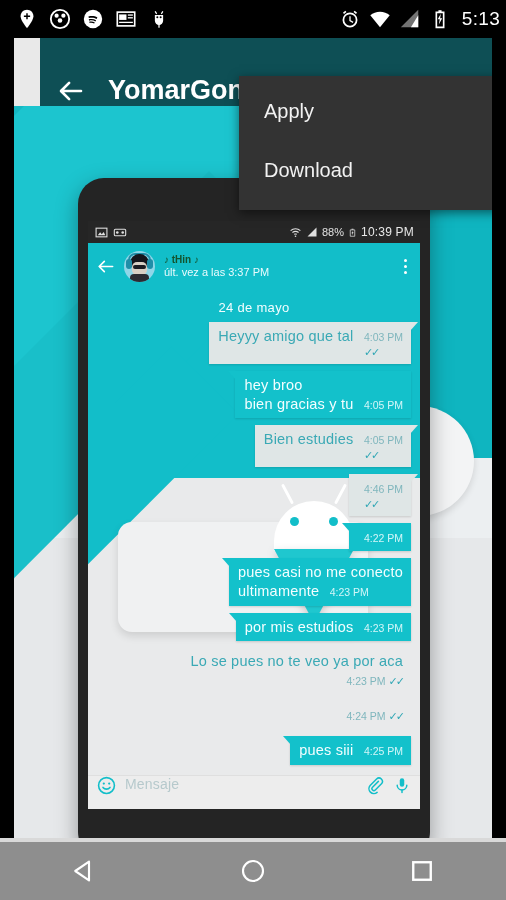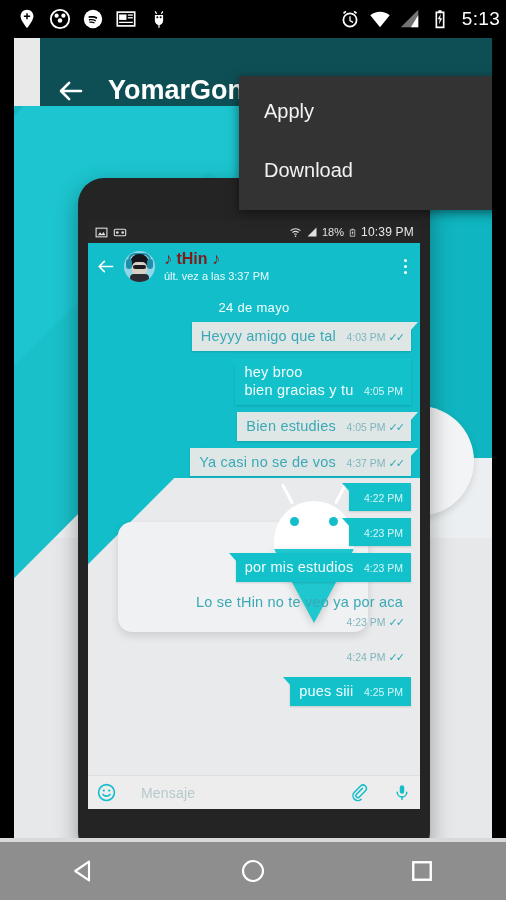--- a/index.html
+++ b/index.html
@@ -112,21 +112,21 @@
     background: #1b1b22; border-radius: 2px; }
   .av-body { position: absolute; left: 6px; top: 23px; width: 19px; height: 9px;
     background: #2b2b33; border-radius: 4px 4px 0 0; }
   .av-hpL { position: absolute; left: 2px; top: 8px; width: 6px; height: 10px;
     background: #1f8ea8; border-radius: 3px; }
   .av-hpR { position: absolute; right: 2px; top: 8px; width: 6px; height: 10px;
     background: #1f8ea8; border-radius: 3px; }
   .av-band { position: absolute; left: 4px; top: 2px; width: 23px; height: 7px;
     border: 2px solid #1f8ea8; border-bottom: none; border-radius: 12px 12px 0 0; }
   .chat-names { margin-left: 9px; line-height: 1.15; }
-  .chat-title { font-size: 16px; font-weight: 700; color: #7f1d1d; }
+  .chat-title { font-size: 10px; font-weight: 700; color: #14532d; }
   .chat-sub { font-size: 11px; color: #eafbfd; margin-top: 1px; }
   .chat-menu { margin-left: auto; display: flex; flex-direction: column; gap: 3px; padding-right: 4px; }
   .chat-menu i { width: 3px; height: 3px; background: #fff; border-radius: 50%; display: block; }
 
   
   .chat-body { position: relative; height: 485px; overflow: hidden; background: #e9eaeb; }
   .cb-bg { position: absolute; inset: 0; overflow: hidden; }
   .cb-top-cyan { position: absolute; left: 0; top: 0; width: 332px; height: 188px; background: #12bec9; }
   .cb-diagA {
     position: absolute; left: -140px; top: 140px; width: 330px; height: 120px;
@@ -166,39 +166,39 @@
   .row.in { justify-content: flex-end; }
   .bub {
     position: relative; max-width: 255px; padding: 5px 8px 5px 9px;
     box-shadow: 0 1px 2px rgba(0,0,0,.14);
   }
   .bub.out { background: #dfe6e6; color: #3aa9b5; }
   .bub.in  { background: #13c1cb; color: #f3feff; }
   .bub.plain { background: transparent; box-shadow: none; color: #3aa9b5; }
   .btxt { font-size: 14.5px; line-height: 1.22; letter-spacing: .2px; }
   .bmeta { display: inline-flex; align-items: baseline; gap: 3px; font-size: 10.5px; margin-left: 6px; white-space: nowrap; }
-  .bub.out .bmeta { color: #7fb6bd; }
+  .bub.out .bmeta { color: #7fb6bd; flex-direction: column; }
   .bub.in .bmeta { color: #d3f6f8; }
   .bub.plain .bmeta { color: #7fb6bd; }
   .ticks { font-size: 11px; letter-spacing: -2px; color: #2fa6b4; }
   .tail-r {
     position: absolute; right: -7px; top: 0; width: 0; height: 0;
     border-top: 9px solid #dfe6e6; border-right: 8px solid transparent;
   }
   .tail-l {
     position: absolute; left: -7px; top: 0; width: 0; height: 0;
     border-top: 9px solid #13c1cb; border-left: 8px solid transparent;
   }
   .inline-wrap { display: flex; align-items: baseline; flex-wrap: wrap; }
   .emo { font-size: 14px; }
 
   
   .inputbar {
-    height: 34px; background: #ededed; display: flex; align-items: center;
-    padding: 0 9px; gap: 25px; border-top: 1px solid #dfdfdf;
+    height: 34px; background: #ededed; display: flex; 
+    padding: 0 9px; gap: 9px; border-top: 1px solid #dfdfdf;
   }
   .emoji-ic { width: 19px; height: 19px; flex: 0 0 auto; }
   .msg-ph { flex: 1; font-size: 14px; color: #b6c9cc; letter-spacing: .2px; }
   .clip-ic, .mic-ic { width: 18px; height: 19px; flex: 0 0 auto; }
 
   
   .popup {
     position: absolute; left: 225px; top: 38px; width: 281px; background: #333333;
     z-index: 40; box-shadow: 0 3px 10px rgba(0,0,0,.5); padding: 6px 0 10px;
   }
@@ -308,21 +308,21 @@
               <circle cx="17" cy="12" r="2.4" fill="#e0e0e0"></circle>
             </svg>
             <div class="inbar-right">
               <svg width="13" height="13" viewBox="0 0 24 24">
                 <path fill="none" stroke="#e0e0e0" stroke-width="2" d="M3 8.5A14 14 0 0 1 21 8.5M6.3 12A9.5 9.5 0 0 1 17.7 12M9.5 15.4a5 5 0 0 1 5 0"></path>
                 <circle cx="12" cy="19" r="1.5" fill="#e0e0e0"></circle>
               </svg>
               <svg width="12" height="12" viewBox="0 0 24 24">
                 <path fill="#e0e0e0" d="M3 21h18V3z"></path>
               </svg>
-              <span class="inbar-pct">18%</span>
+              <span class="inbar-pct">88%</span>
               <svg width="9" height="13" viewBox="0 0 24 24">
                 <path fill="none" stroke="#e0e0e0" stroke-width="2" d="M6 5h12v17H6z"></path>
                 <rect x="9.5" y="2" width="5" height="2.5" fill="#e0e0e0"></rect>
                 <path fill="#e0e0e0" d="M13 7l-4 7h2.6l-1 5 4.4-8h-2.6z"></path>
               </svg>
               <span class="inbar-txt">10:39 PM</span>
             </div>
           </div>
 
           <div class="chat-head">
@@ -398,59 +398,60 @@
                   <span class="bmeta">
                     <span>4:05 PM</span>
                     <span class="ticks">✓✓</span>
                   </span>
                 </div>
               </div>
 
               <div class="row out">
                 <div class="bub out">
                   <div class="tail-r"></div>
-                  <span class="btxt">Ya casi no se de vos</span>
-                  <span class="bmeta">
-                    <span>4:37 PM</span>
+                  <span class="bmeta">
+                    <span>4:46 PM</span>
                     <span class="ticks">✓✓</span>
                   </span>
                 </div>
               </div>
 
               <div class="row in">
                 <div class="bub in">
                   <div class="tail-l"></div>
                   <span class="bmeta">
                     <span>4:22 PM</span>
                   </span>
                 </div>
               </div>
 
               <div class="row in">
                 <div class="bub in">
                   <div class="tail-l"></div>
+                  <span class="btxt" style="white-space:pre-line">pues casi no me conecto
+ultimamente</span>
                   <span class="bmeta">
                     <span>4:23 PM</span>
                   </span>
                 </div>
               </div>
 
               <div class="row in">
                 <div class="bub in">
                   <div class="tail-l"></div>
                   <span class="btxt">por mis estudios</span>
                   <span class="bmeta">
                     <span>4:23 PM</span>
                   </span>
                 </div>
               </div>
 
               <div class="row out">
                 <div class="bub plain" style="text-align:right">
-                  <div class="btxt">Lo se tHin no te veo ya por aca</div>
+                  <div class="btxt">Lo se pues no te veo ya por aca</div>
                   <span class="bmeta">
                     <span>4:23 PM</span>
                     <span class="ticks">✓✓</span>
                   </span>
                 </div>
               </div>
 
               <div class="row out">
                 <div class="bub plain">
                   <div style="text-align:right">

